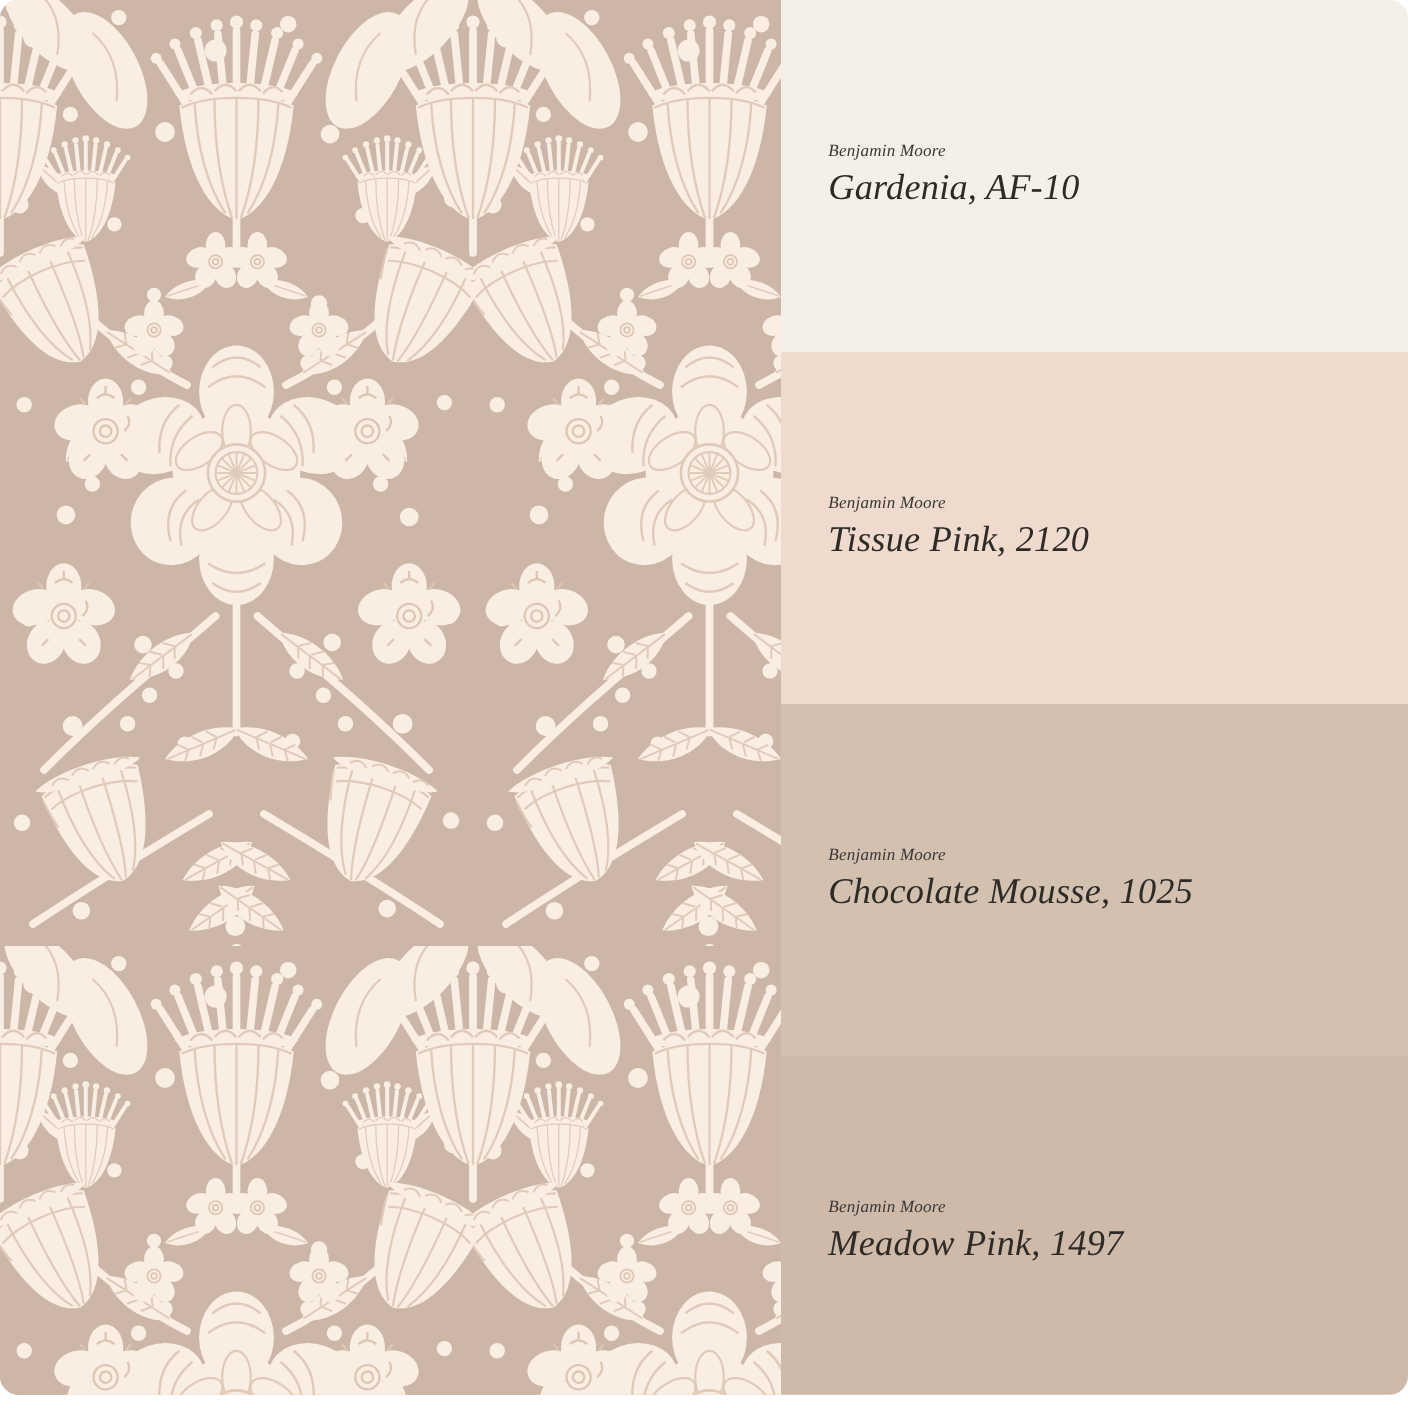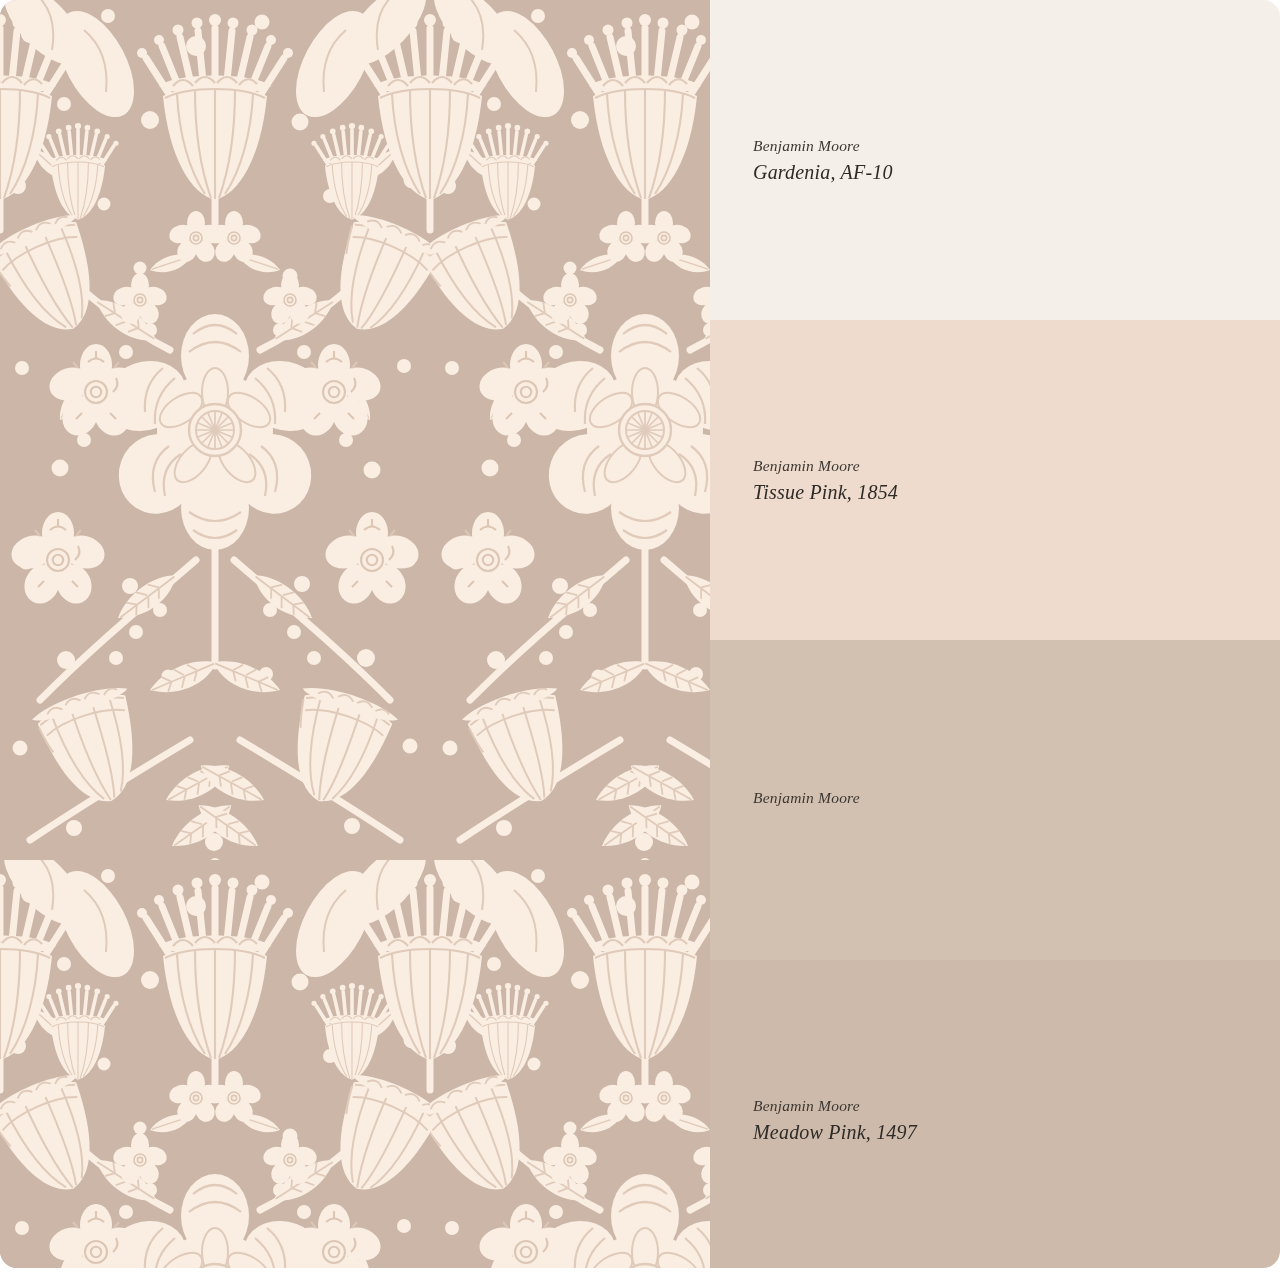--- a/index.html
+++ b/index.html
@@ -58,21 +58,21 @@
   .swatch-brand {
     font-style: italic;
     font-size: 15.5px;
     line-height: 1.25;
     color: #3a3631;
     letter-spacing: 0.2px;
     margin-bottom: 5px;
   }
   .swatch-name {
     font-style: italic;
-    font-size: 20px;
+    font-size: 33px;
     line-height: 1.2;
     color: #2e2b27;
     letter-spacing: 0.2px;
     white-space: nowrap;
   }
 </style>
 </head>
 <body>
 
 <div id="page">
@@ -384,25 +384,26 @@
 
   <div id="swatch-column">
 
     <div class="swatch" style="background-color: rgb(244, 239, 232);">
       <div class="swatch-brand">Benjamin Moore</div>
       <div class="swatch-name">Gardenia, AF-10</div>
     </div>
 
     <div class="swatch" style="background-color: rgb(238, 219, 205);">
       <div class="swatch-brand">Benjamin Moore</div>
-      <div class="swatch-name">Tissue Pink, 1854</div>
+      <div class="swatch-name">Tissue Pink, 2120</div>
     </div>
 
     <div class="swatch" style="background-color: rgb(210, 192, 177);">
       <div class="swatch-brand">Benjamin Moore</div>
+      <div class="swatch-name">Chocolate Mousse, 1025</div>
     </div>
 
     <div class="swatch" style="background-color: rgb(205, 186, 171);">
       <div class="swatch-brand">Benjamin Moore</div>
       <div class="swatch-name">Meadow Pink, 1497</div>
     </div>
 
   </div>
 </div>
 

